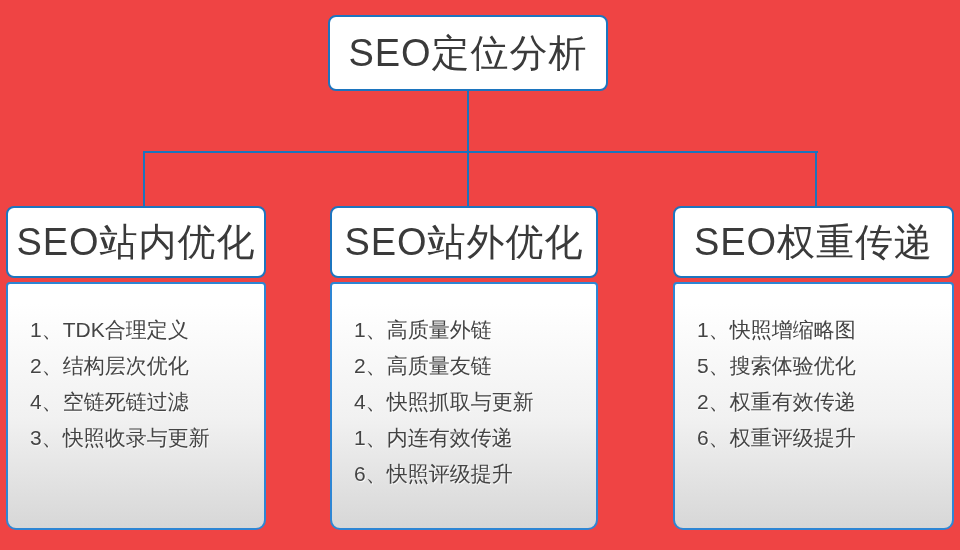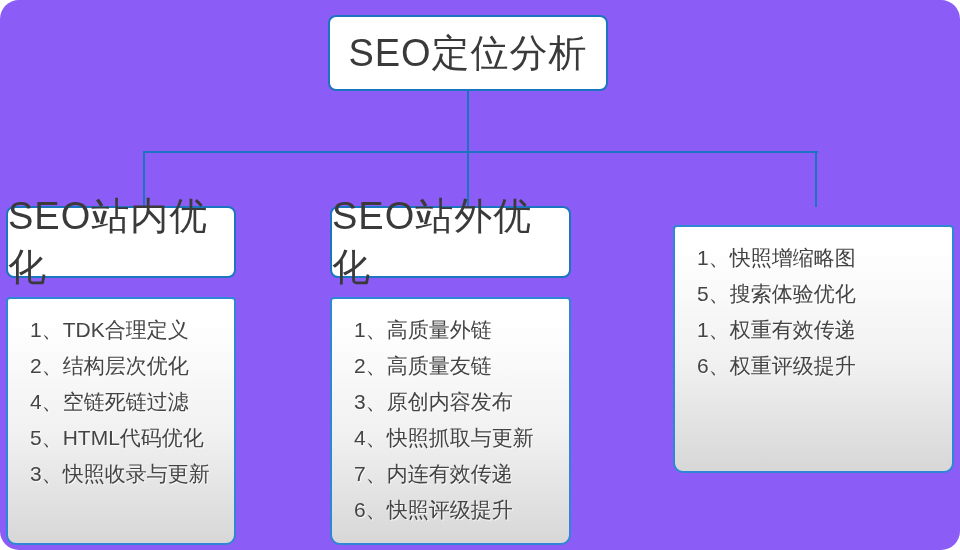--- a/index.html
+++ b/index.html
@@ -5,23 +5,22 @@
   html, body {
     margin: 0;
     padding: 0;
     background: #ffffff;
     font-family: "Liberation Sans", "DejaVu Sans", sans-serif;
   }
   .canvas {
     position: relative;
     width: 960px;
     height: 550px;
-    background: #8b5cf6;
+    background: #ef4444;
     overflow: hidden;
-    border-radius: 19px;
   }
   
   .line {
     position: absolute;
     background: #1b74bd;
   }
   .line.v { width: 2px; }
   .line.h { height: 2px; }
   #stem  { left: 467px; top: 90px;  height: 62px; }
   #hbar  { left: 143px; top: 151px; width: 675px; }
@@ -42,46 +41,46 @@
     justify-content: center;
     font-size: 38px;
     color: #3a3a3a;
     letter-spacing: 1px;
   }
   
   .column {
     position: absolute;
     top: 206px;
   }
-  #col-0 { left: 6px;   width: 230px; }
-  #col-1 { left: 330px; width: 241px; }
+  #col-0 { left: 6px;   width: 260px; }
+  #col-1 { left: 330px; width: 268px; }
   #col-2 { left: 673px; width: 281px; }
   .head-box {
     box-sizing: border-box;
     width: 100%;
     height: 72px;
     background: #ffffff;
     border: 2px solid #1c75bf;
     border-radius: 8px;
     display: flex;
     align-items: center;
     justify-content: center;
     font-size: 38px;
     color: #3a3a3a;
     letter-spacing: 1px;
   }
   .list-box {
     box-sizing: border-box;
     width: 100%;
     height: 248px;
-    margin-top: 19px;
+    margin-top: 4px;
     background: linear-gradient(to bottom, #ffffff 8%, #f1f1f1 55%, #d7d7d7 100%);
     border: 2px solid #2e86d4;
     border-radius: 4px 4px 10px 10px;
-    padding: 13px 6px 0 22px;
+    padding: 28px 6px 0 22px;
   }
   .list-item {
     font-size: 21px;
     line-height: 36px;
     color: #444444;
     white-space: nowrap;
     text-shadow: 1px 1px 1px rgba(255,255,255,0.9);
   }
 </style>
 </head>
@@ -100,41 +99,42 @@
   </div>
 
   <div class="column" id="col-0">
     <div class="head-box">
       <span>SEO站内优化</span>
     </div>
     <div class="list-box">
       <div class="list-item">1、TDK合理定义</div>
       <div class="list-item">2、结构层次优化</div>
       <div class="list-item">4、空链死链过滤</div>
-      <div class="list-item">5、HTML代码优化</div>
       <div class="list-item">3、快照收录与更新</div>
     </div>
   </div>
 
   <div class="column" id="col-1">
     <div class="head-box">
       <span>SEO站外优化</span>
     </div>
     <div class="list-box">
       <div class="list-item">1、高质量外链</div>
       <div class="list-item">2、高质量友链</div>
-      <div class="list-item">3、原创内容发布</div>
       <div class="list-item">4、快照抓取与更新</div>
-      <div class="list-item">7、内连有效传递</div>
+      <div class="list-item">1、内连有效传递</div>
       <div class="list-item">6、快照评级提升</div>
     </div>
   </div>
 
   <div class="column" id="col-2">
+    <div class="head-box">
+      <span>SEO权重传递</span>
+    </div>
     <div class="list-box">
       <div class="list-item">1、快照增缩略图</div>
       <div class="list-item">5、搜索体验优化</div>
-      <div class="list-item">1、权重有效传递</div>
+      <div class="list-item">2、权重有效传递</div>
       <div class="list-item">6、权重评级提升</div>
     </div>
   </div>
 
 </div>
 
 </body></html>

